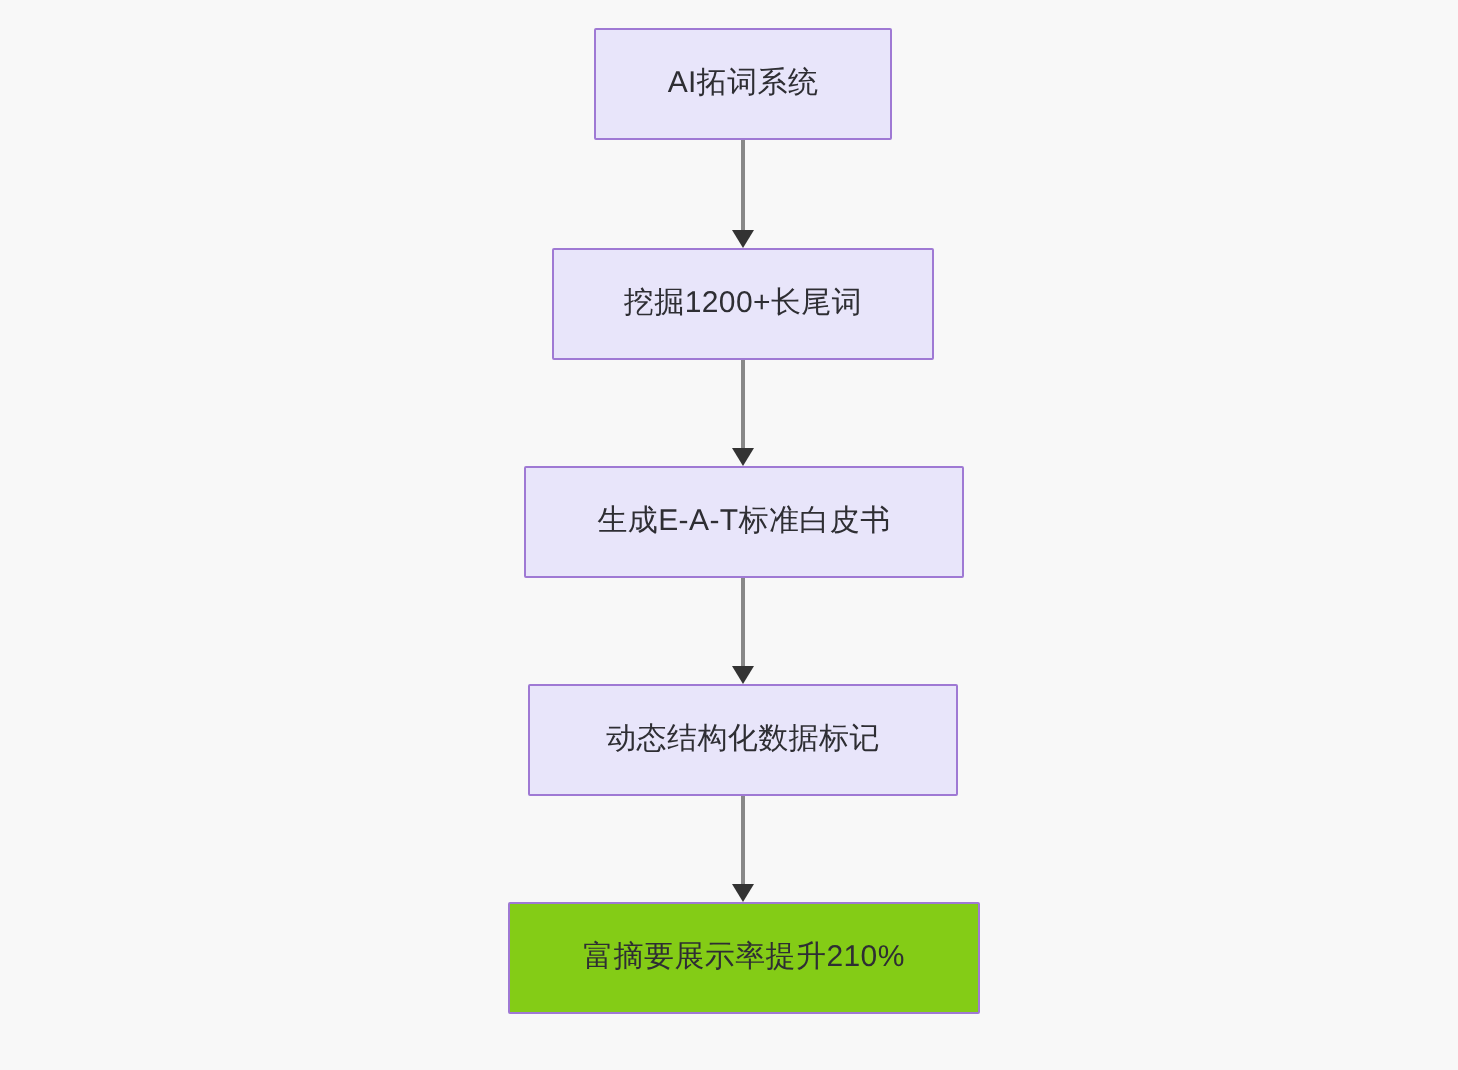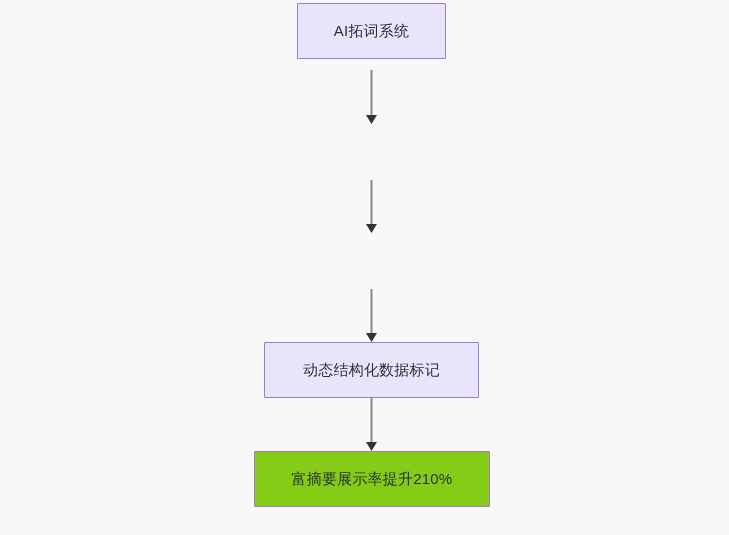--- a/index.html
+++ b/index.html
@@ -52,22 +52,28 @@
   <svg class="edge-layer" width="729" height="535" viewBox="0 0 729 535" xmlns="http://www.w3.org/2000/svg">
       <line x1="371.5" y1="70" x2="371.5" y2="115" stroke="#888888" stroke-width="2"></line>
       <polygon points="366,115 377,115 371.5,124" fill="#333333"></polygon>
       <line x1="371.5" y1="180" x2="371.5" y2="224" stroke="#888888" stroke-width="2"></line>
       <polygon points="366,224 377,224 371.5,233" fill="#333333"></polygon>
       <line x1="371.5" y1="289" x2="371.5" y2="333" stroke="#888888" stroke-width="2"></line>
       <polygon points="366,333 377,333 371.5,342" fill="#333333"></polygon>
       <line x1="371.5" y1="398" x2="371.5" y2="442" stroke="#888888" stroke-width="2"></line>
       <polygon points="366,442 377,442 371.5,451" fill="#333333"></polygon>
     </svg>
-<div class="node" style="left: 297px; top: 3px; width: 149px; height: 56px; background: rgb(232, 229, 250); border-color: rgb(159, 121, 212);">
+<div class="node" style="left: 297px; top: 14px; width: 149px; height: 56px; background: rgb(232, 229, 250); border-color: rgb(159, 121, 212);">
       <span class="node-label" style="color: rgb(46, 46, 51);">AI拓词系统</span>
+    </div>
+    <div class="node" style="left: 276px; top: 124px; width: 191px; height: 56px; background: rgb(232, 229, 250); border-color: rgb(159, 121, 212);">
+      <span class="node-label" style="color: rgb(46, 46, 51);">挖掘1200+长尾词</span>
+    </div>
+    <div class="node" style="left: 262px; top: 233px; width: 220px; height: 56px; background: rgb(232, 229, 250); border-color: rgb(159, 121, 212);">
+      <span class="node-label" style="color: rgb(46, 46, 51);">生成E-A-T标准白皮书</span>
     </div>
     <div class="node" style="left: 264px; top: 342px; width: 215px; height: 56px; background: rgb(232, 229, 250); border-color: rgb(159, 121, 212);">
       <span class="node-label" style="color: rgb(46, 46, 51);">动态结构化数据标记</span>
     </div>
     <div class="node" style="left: 254px; top: 451px; width: 236px; height: 56px; background: #84cc16; border-color: rgb(159, 121, 212);">
       <span class="node-label" style="color: rgb(46, 46, 51);">富摘要展示率提升210%</span>
     </div>
   </div>
 
 </body></html>

